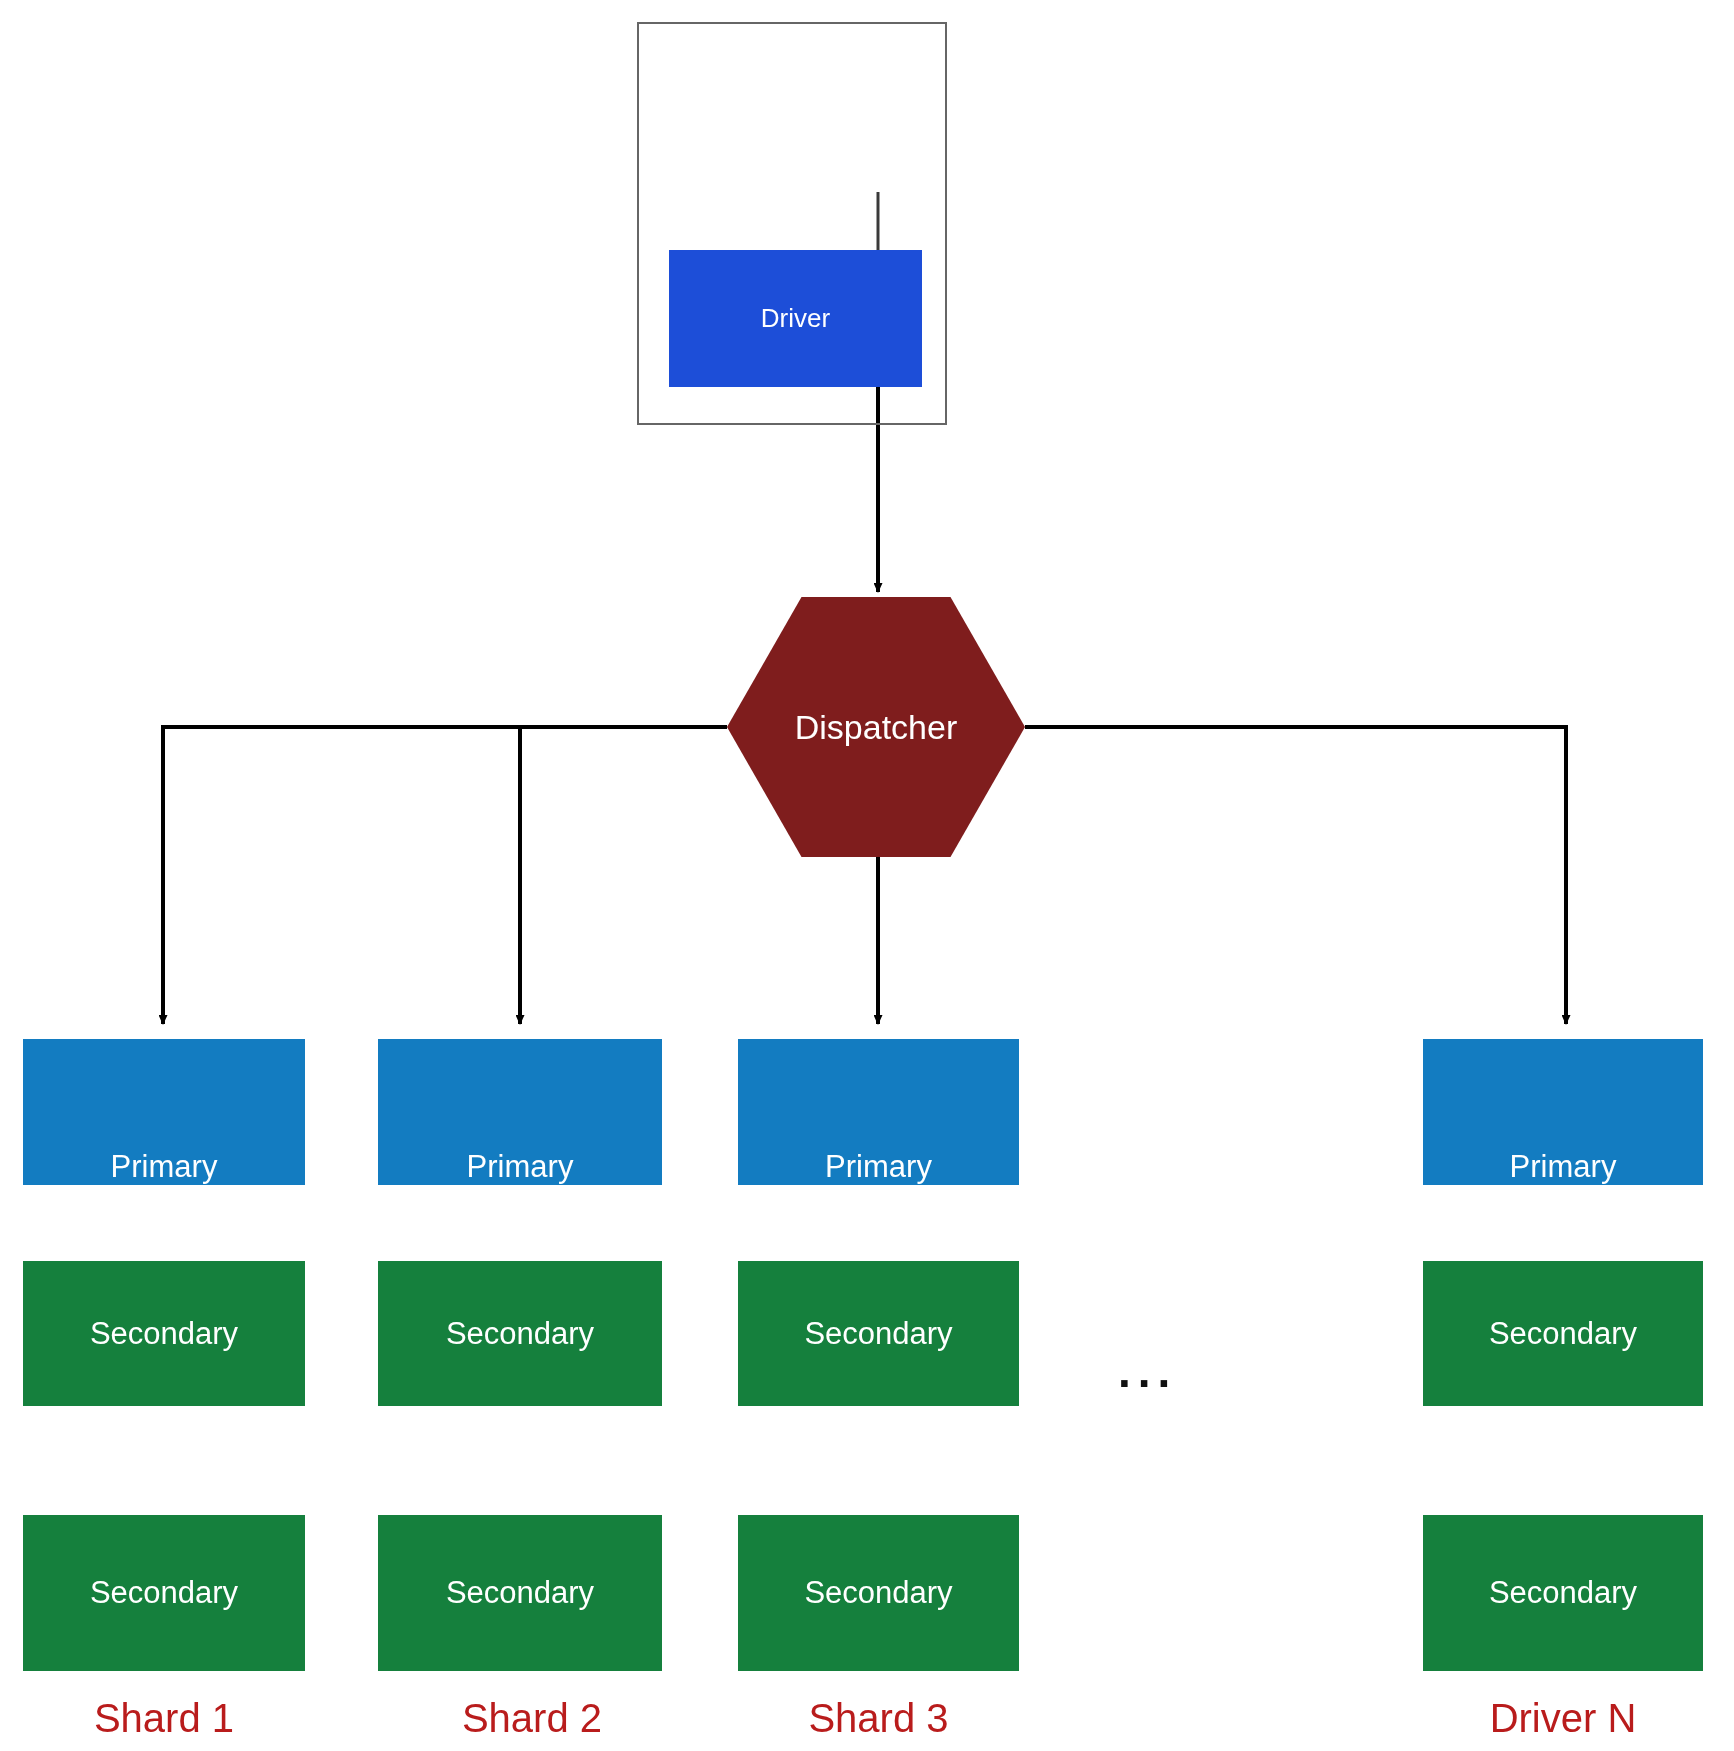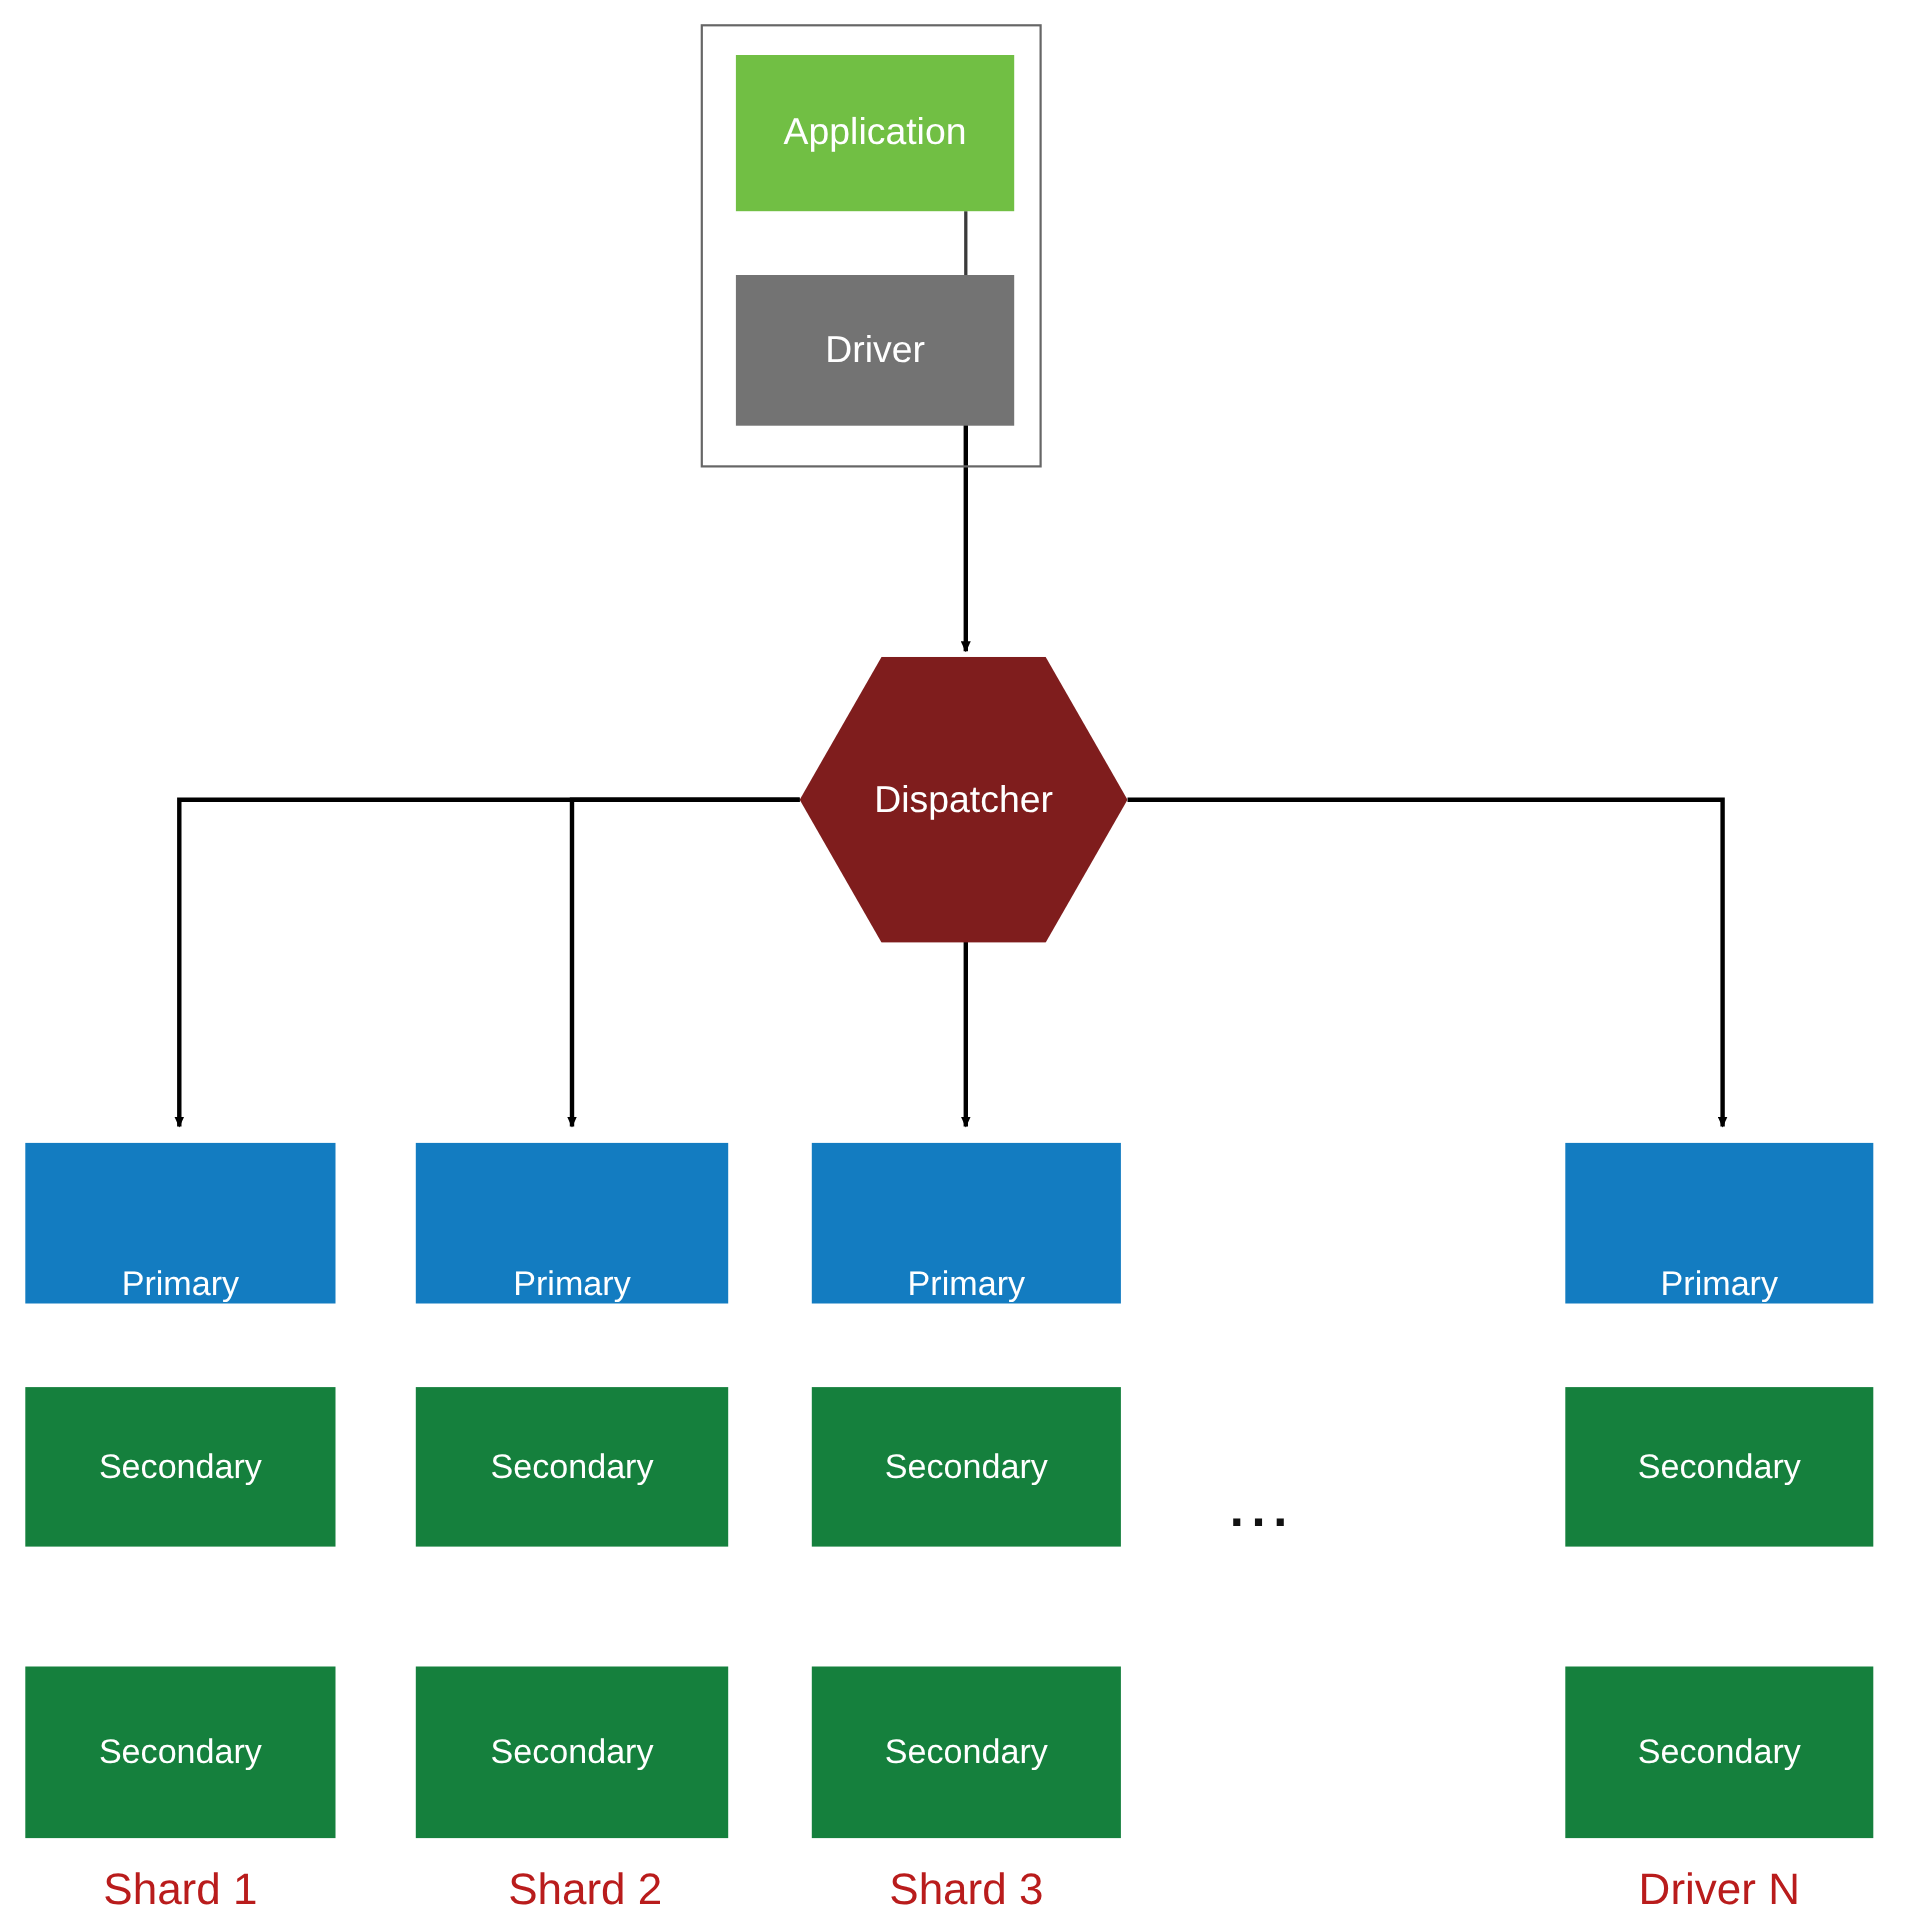--- a/index.html
+++ b/index.html
@@ -41,22 +41,22 @@
     position: absolute;
     box-sizing: border-box;
     border: 2px solid #666666;
     background: transparent;
   }
   .app-box {
     background: #71bf44;
     font-size: 34px;
   }
   .driver-box {
-    background: #737373;
-    font-size: 34px;
+    background: #1d4ed8;
+    font-size: 26px;
   }
   .hexagon {
     position: absolute;
     background: #7f1d1d;
     -webkit-clip-path: polygon(25% 0%, 75% 0%, 100% 50%, 75% 100%, 25% 100%, 0% 50%);
     clip-path: polygon(25% 0%, 75% 0%, 100% 50%, 75% 100%, 25% 100%, 0% 50%);
     display: flex;
     align-items: center;
     justify-content: center;
     color: #ffffff;
@@ -111,23 +111,20 @@
 
     <path d="M727,727 L520,727 L520,1024" fill="none" stroke="#000000" stroke-width="4" marker-end="url(#arrowhead)"></path>
 
     <line x1="878" y1="855" x2="878" y2="1024" stroke="#000000" stroke-width="4" marker-end="url(#arrowhead)"></line>
 
     <path d="M1025,727 L1566,727 L1566,1024" fill="none" stroke="#000000" stroke-width="4" marker-end="url(#arrowhead)"></path>
   </svg>
 
   <div class="client-group" style="left:637px; top:22px; width:310px; height:403px;"></div>
 
-  <div class="node app-box" style="left:669px; top:50px; width:253px; height:142px;">
-    <span>Application</span>
-  </div>
 
   <div class="node driver-box" style="left:669px; top:250px; width:253px; height:137px;">
     <span>Driver</span>
   </div>
 
   <div class="hexagon" style="left:727px; top:597px; width:298px; height:260px;">
     <span>Dispatcher</span>
   </div>
 
   <div class="node primary-box" style="left:23px; top:1039px; width:282px; height:146px;">

